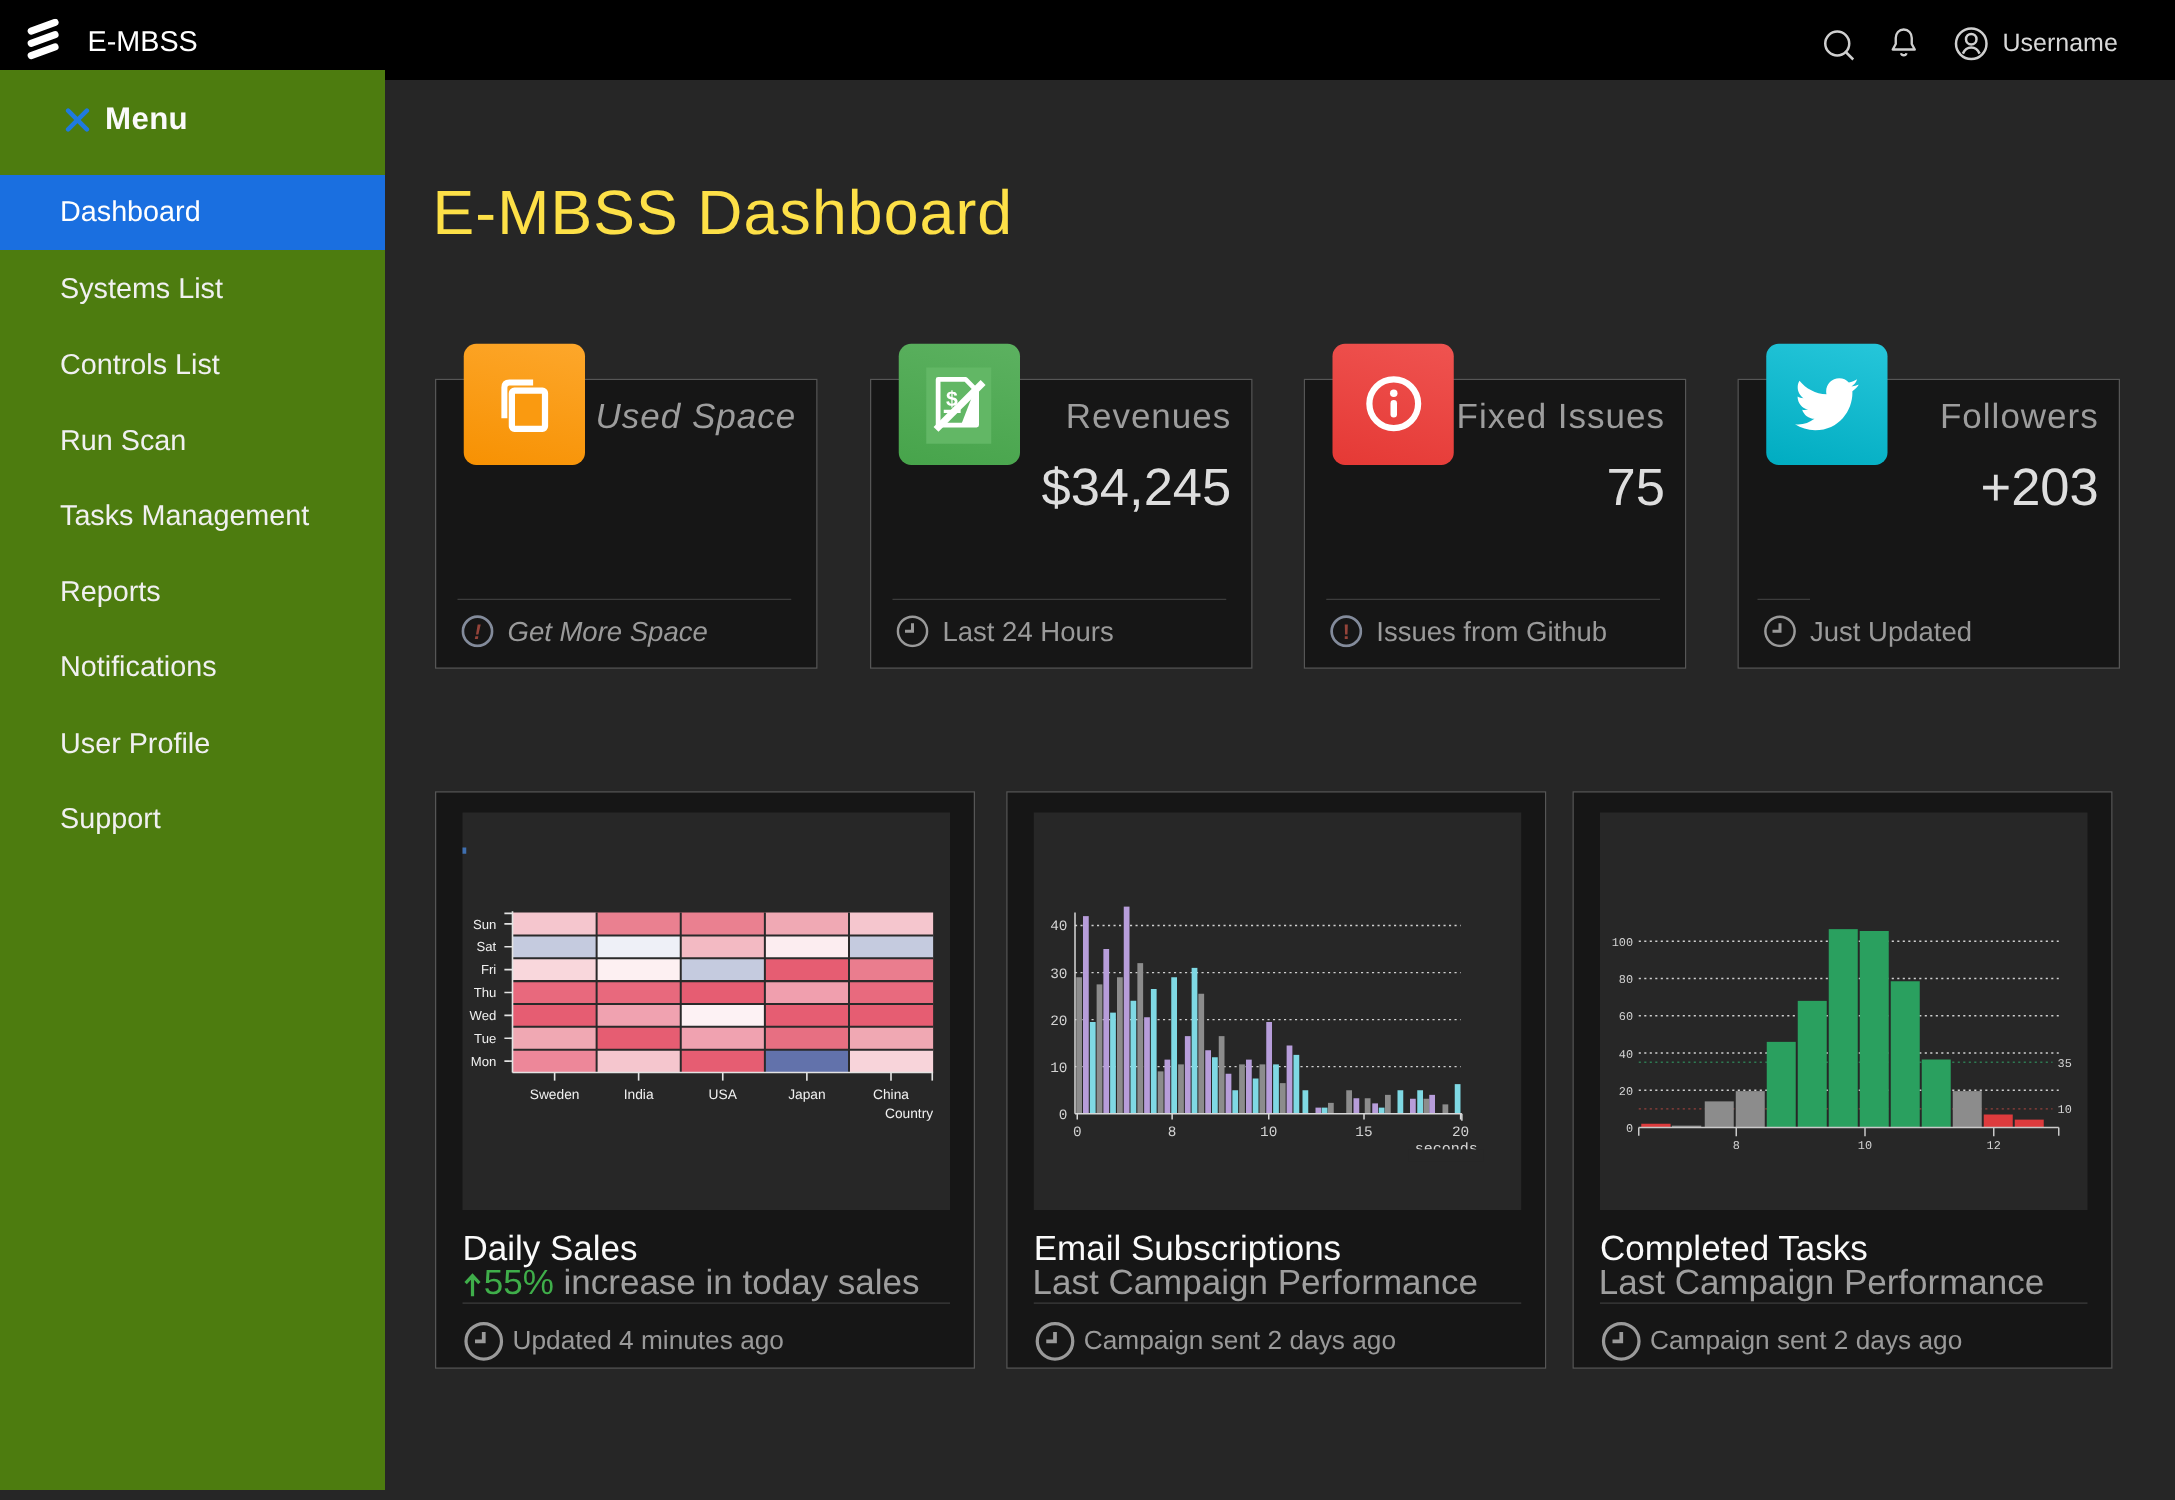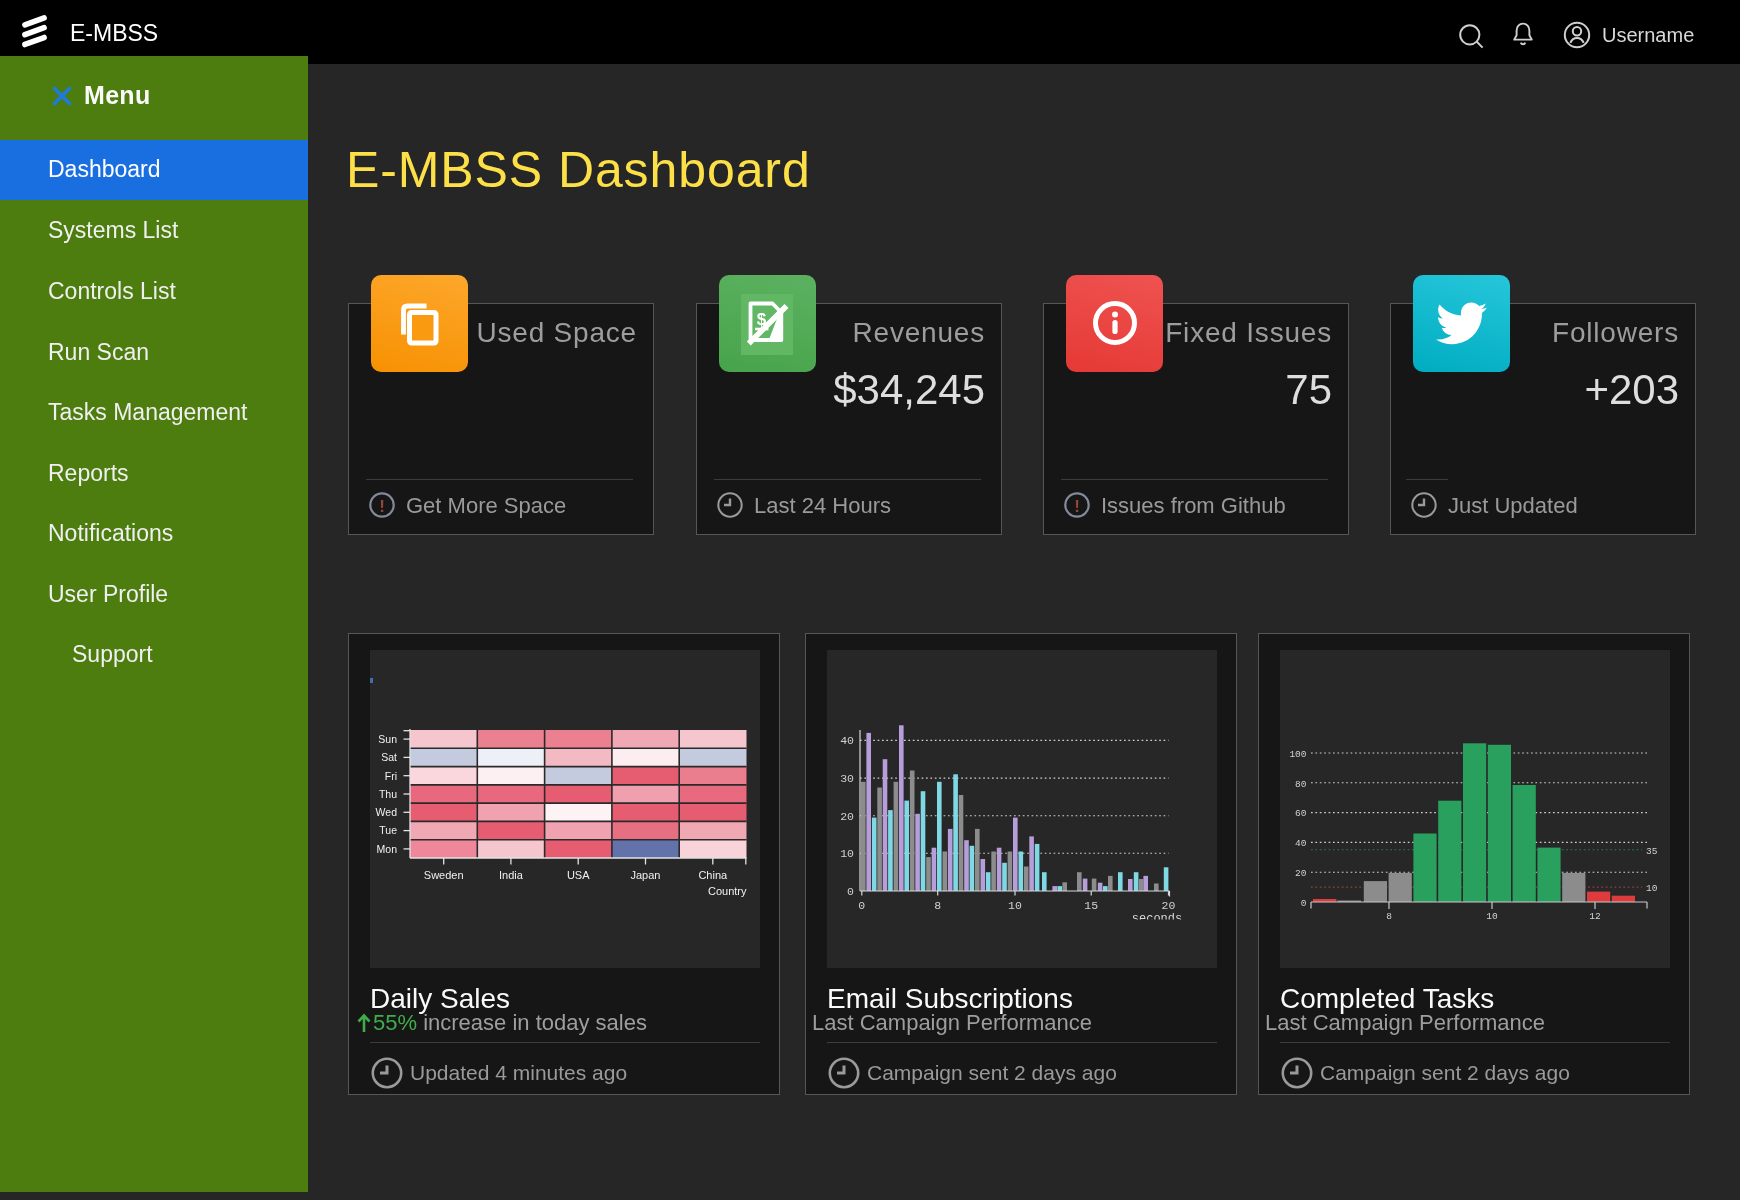--- a/index.html
+++ b/index.html
@@ -17,21 +17,21 @@
   .ibox { position:absolute; left:22px; top:-29px; width:97px; height:97px; border-radius:10px; }
   .stitle { position:absolute; right:16px; top:13px; font-size:28px; letter-spacing:0.8px; color:#9d9d9d; }
   .sval { position:absolute; right:16px; top:63px; font-size:42px; line-height:46px; color:#dedede; text-align:left; white-space:pre-line; }
   .wicon { position:absolute; left:20px; top:188px; }
   .warnmark { fill:none; stroke:#838b9b; stroke-width:2.2; }
   .sdiv { position:absolute; top:175px; height:1px; background:#3c3c3c; }
   .sfoot { position:absolute; left:57px; top:189px; height:26px; line-height:26px; font-size:22px; color:#9a9a9a; }
   .ccard { position:absolute; top:633px; width:432px; height:462px; background:#161616; border:1px solid #565656; }
   .panel { position:absolute; left:21px; top:16px; width:390px; height:318px; background:#272727; }
   .ctitle { position:absolute; left:21px; top:349px; font-size:28px; color:#fafafa; }
-  .csub { position:absolute; left:6px; top:376px; font-size:22px; color:#9e9e9e; }
+  .csub { position:absolute; left:20px; top:376px; font-size:28px; color:#9e9e9e; }
   .cdiv { position:absolute; left:21px; top:408px; width:390px; height:1px; background:#3c3c3c; }
   .cfoot { position:absolute; left:61px; top:428px; height:22px; line-height:22px; font-size:21px; color:#9a9a9a; }
 </style>
 </head>
 <body>
 
 <div class="topbar">
   <svg width="30" height="36" viewBox="0 0 30 36" style="position:absolute;left:21px;top:15px;">
     <g fill="#ffffff">
       <rect x="0.5" y="3.6" width="26" height="5.6" rx="2.8" transform="rotate(-20 13.5 6.4)"></rect>
@@ -64,26 +64,26 @@
   <div class="menuhdr">Menu</div>
   <div class="active-item"></div>
   <div class="mi" style="top:100px;color:#ffffff;">Dashboard</div>
   <div class="mi" style="top:161px;">Systems List</div>
   <div class="mi" style="top:222px;">Controls List</div>
   <div class="mi" style="top:283px;">Run Scan</div>
   <div class="mi" style="top:343px;">Tasks Management</div>
   <div class="mi" style="top:404px;">Reports</div>
   <div class="mi" style="top:464px;">Notifications</div>
   <div class="mi" style="top:525px;">User Profile</div>
-  <div class="mi" style="top:585px;margin-left:24px;">Support</div>
+  <div class="mi" style="top:585px;">Support</div>
 </div>
 
 <div class="main-title">E-MBSS Dashboard</div>
 
-<div class="scard" style="left:348px;">
+<div class="scard" style="left:348px;font-style:italic;">
   <div class="ibox" style="background:linear-gradient(195deg,#fda72b,#f79102);">
     <svg width="97" height="97" viewBox="0 0 97 97" style="position:absolute;left:0;top:0;" fill="none" stroke="#ffffff">
       <path d="M55.5 31 L36.5 31 Q32.5 31 32.5 35 L32.5 59.5" stroke-width="4.8"></path>
       <rect x="38.5" y="37.5" width="26.5" height="30.5" rx="2" stroke-width="5" fill="#fa9a10"></rect>
     </svg>
   </div>
   <div class="stitle">Used Space</div>
   <div class="sdiv" style="left:17px;width:267px;"></div>
   <svg class="wicon" width="26" height="26" viewBox="0 0 26 26">
     <circle cx="13" cy="13" r="11.7" class="warnmark"></circle>

